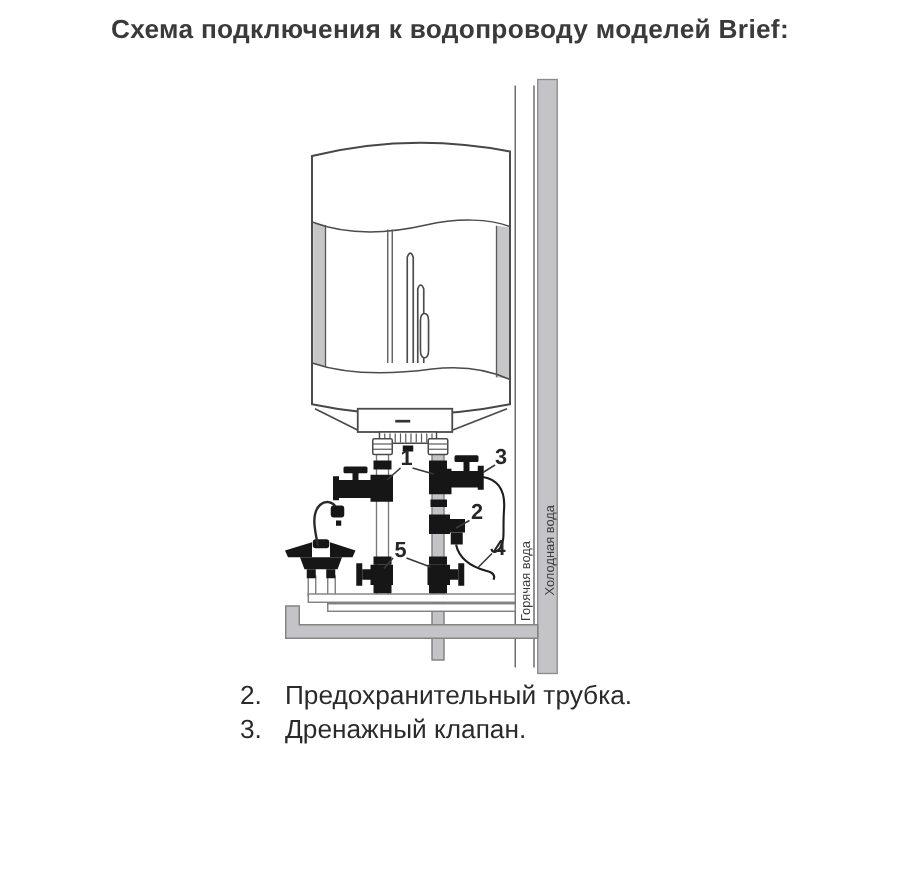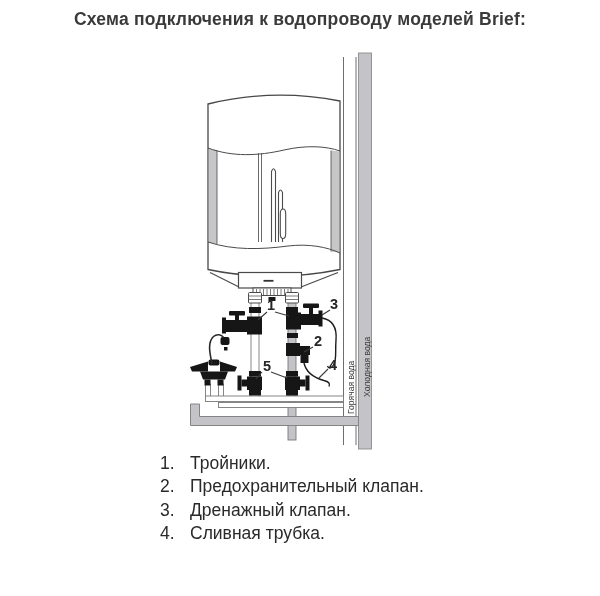--- a/index.html
+++ b/index.html
@@ -167,26 +167,20 @@
     <text class="num-callout" x="318" y="346" text-anchor="middle">2</text>
     <text class="num-callout" x="333" y="370" text-anchor="middle">4</text>
     <text class="num-callout" x="267" y="371" text-anchor="middle">5</text>
 
     <text class="vlabel" transform="translate(353.5,414) rotate(-90)">Горячая вода</text>
     <text class="vlabel" transform="translate(369.5,397) rotate(-90)">Холодная вода</text>
   </svg>
 
   <div class="legend">
     <div class="legend-row">
-      <span class="legend-num">1.</span><span>Тройники.</span>
-    </div>
-    <div class="legend-row">
-      <span class="legend-num">2.</span><span>Предохранительный клапан.</span>
+      <span class="legend-num">2.</span><span>Предохранительный трубка.</span>
     </div>
     <div class="legend-row">
       <span class="legend-num">3.</span><span>Дренажный клапан.</span>
-    </div>
-    <div class="legend-row">
-      <span class="legend-num">4.</span><span>Сливная трубка.</span>
     </div>
   </div>
 
 </div>
 
 </body></html>

